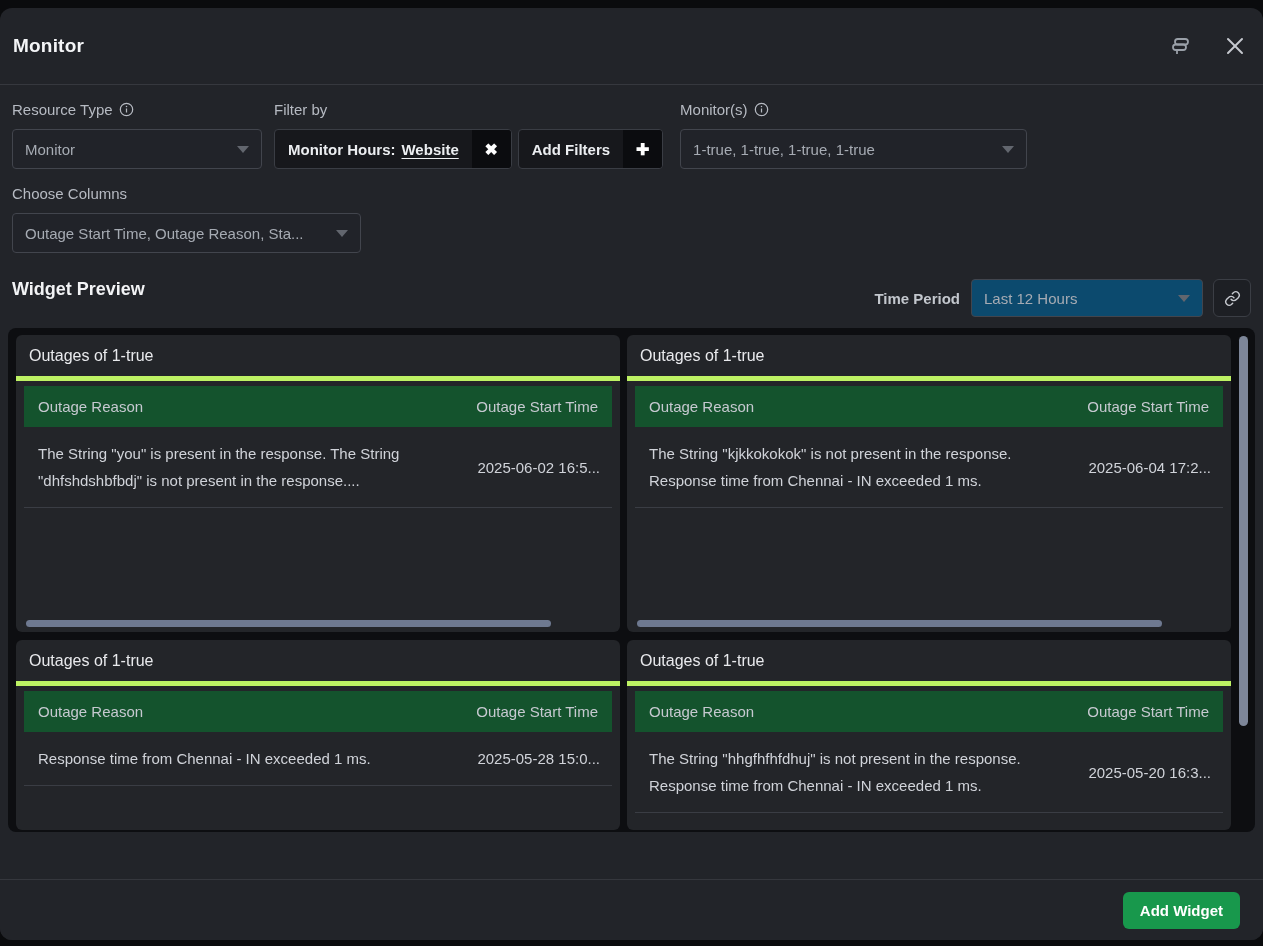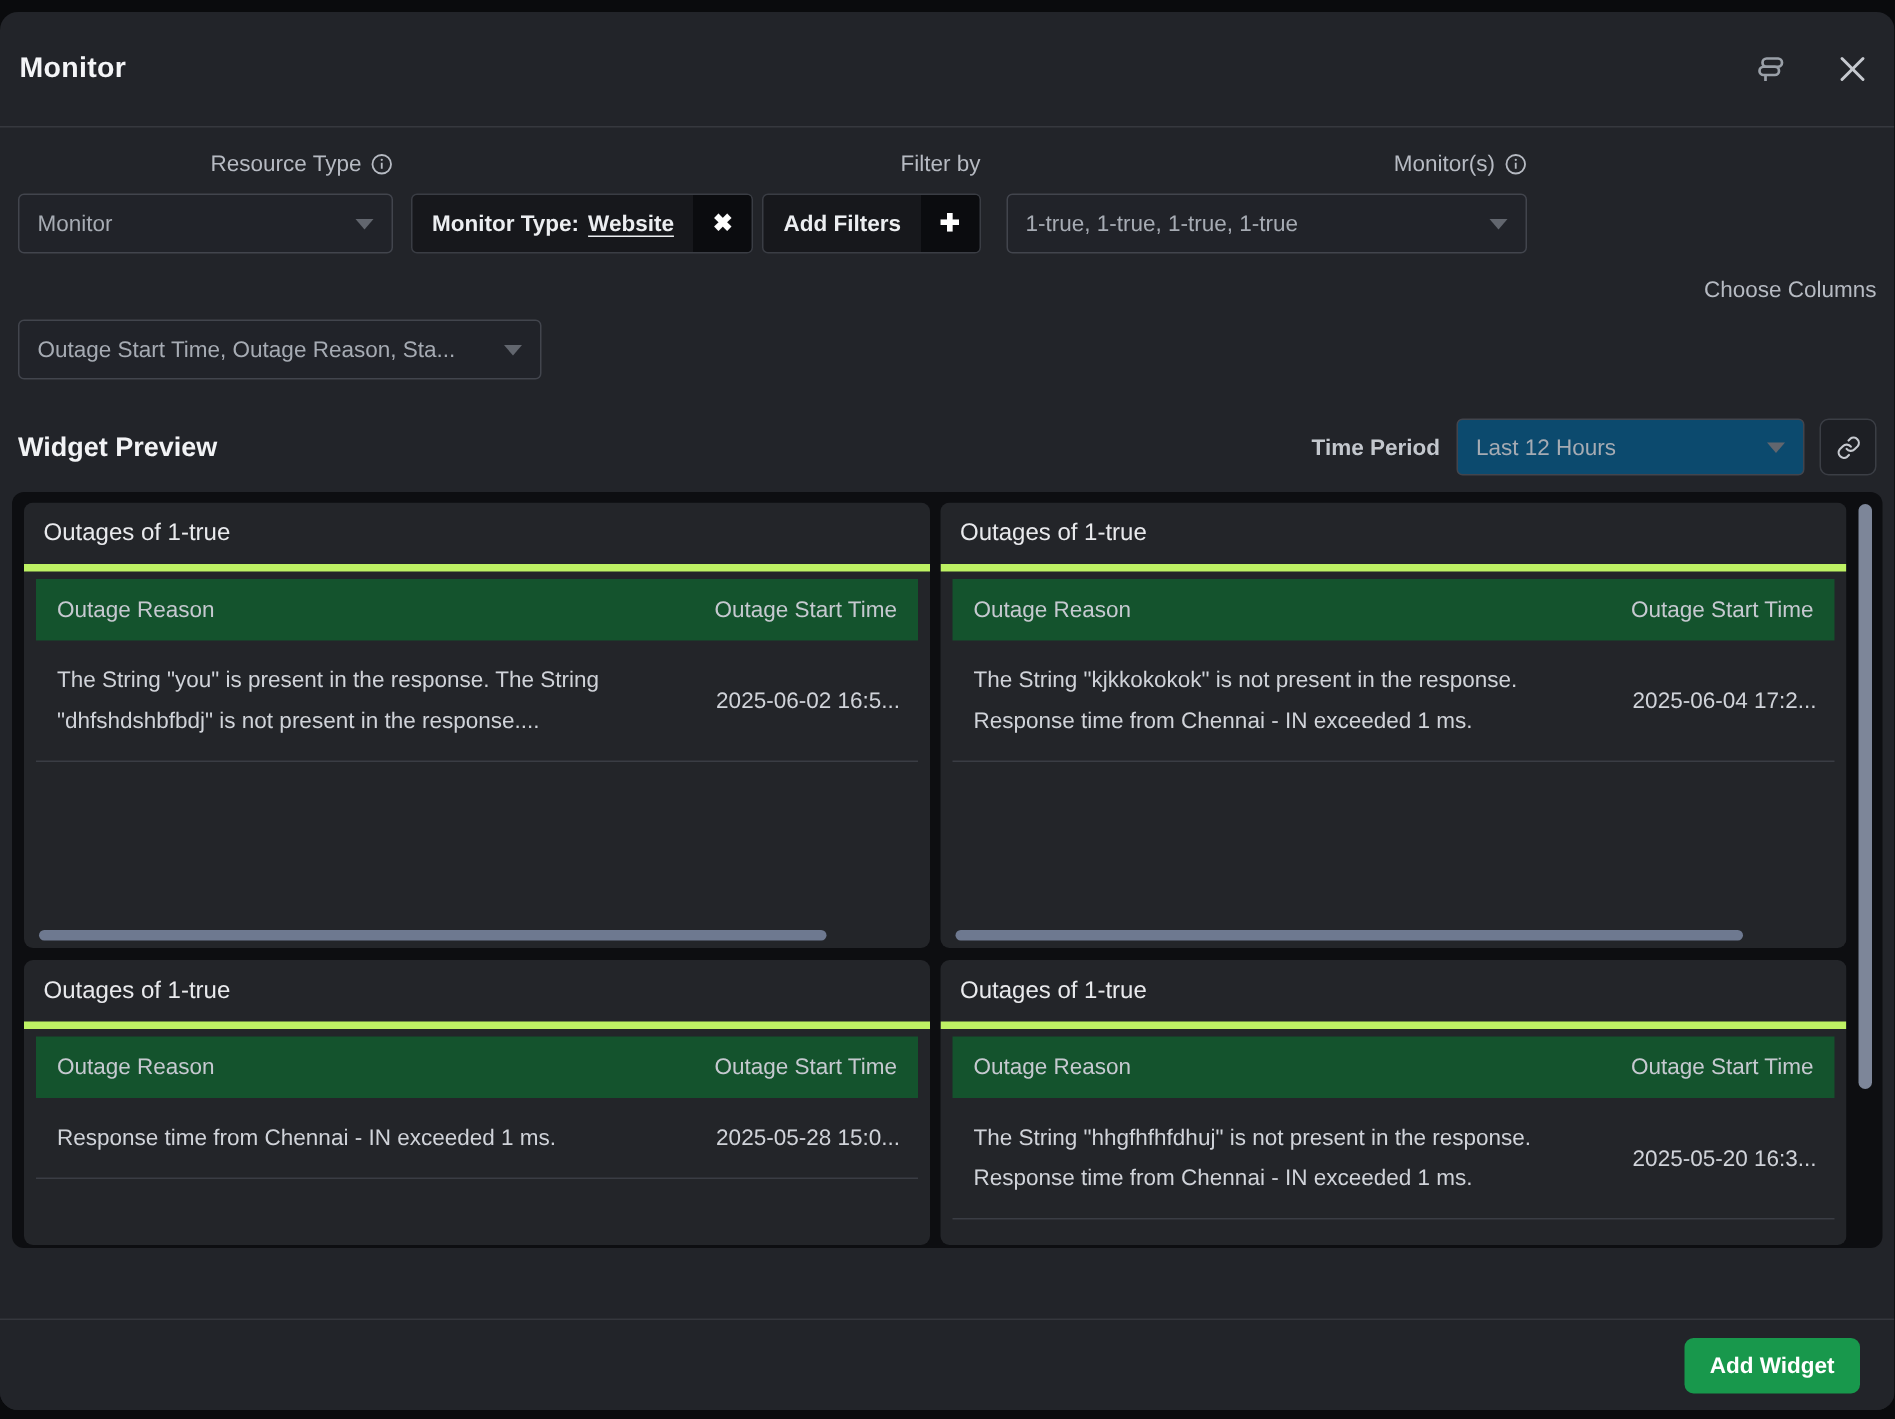--- a/index.html
+++ b/index.html
@@ -20,21 +20,21 @@
     padding: 0 16px 0 13px;
     border-bottom: 1px solid #36383e;
   }
   .modal-title { font-size: 19px; font-weight: bold; color: #f4f5f7; letter-spacing: .2px; }
   .header-actions { margin-left: auto; display: flex; align-items: center; gap: 28px; }
   .icon-btn { background: none; border: none; cursor: pointer; display: flex; align-items: center; justify-content: center; padding: 2px; }
   .icon-btn svg { display: block; }
   
   .filters { padding: 16px 12px 0 12px; }
   .filter-row { display: flex; align-items: flex-start; }
-  .field-label { font-size: 15px; color: #b6bac2; margin-bottom: 11px; display: flex; align-items: center; gap: 6px; justify-content: flex-end; }
+  .field-label { font-size: 15px; color: #b6bac2; margin-bottom: 11px; display: flex; align-items: center; gap: 6px; }
   .select-box {
     height: 40px; border: 1px solid #42454d; border-radius: 4px;
     background: #212329; display: flex; align-items: center; justify-content: space-between;
     padding: 0 12px; font-size: 15px; color: #a6abb3; cursor: pointer;
   }
   .select-value { overflow: hidden; text-overflow: ellipsis; white-space: nowrap; }
   .caret { width: 0; height: 0; border-left: 6px solid transparent; border-right: 6px solid transparent; border-top: 7px solid #62666e; flex: 0 0 auto; margin-left: 10px; }
   .col-resource { width: 250px; }
   .col-filterby { margin-left: 12px; }
   .col-monitors { margin-left: 17px; width: 347px; }
@@ -45,21 +45,21 @@
   }
   .chip-text { display: flex; align-items: center; padding: 0 13px; font-size: 15px; color: #eceef1; font-weight: bold; white-space: nowrap; gap: 6px; }
   .chip-link { color: #eceef1; text-decoration: underline; text-underline-offset: 3px; font-weight: bold; cursor: pointer; text-align: center; }
   .chip-action {
     width: 39px; background: #0b0c0f; display: flex; align-items: center; justify-content: center;
     color: #ffffff; font-size: 16px; font-weight: bold; cursor: pointer; border: none;
   }
   .row-columns { margin-top: 16px; }
   .col-columns { width: 349px; }
   
-  .preview-bar { margin: 26px 12px 0 12px; display: flex; align-items: center; }
+  .preview-bar { margin: 26px 12px 0 12px; display: flex; }
   .preview-title { font-size: 18px; font-weight: bold; color: #f2f3f5; }
   .preview-controls { margin-left: auto; display: flex; align-items: center; }
   .tp-label { font-size: 15px; font-weight: bold; color: #c3c7cd; margin-right: 11px; }
   .tp-select { width: 232px; height: 38px; background: #0c4a6e; }
   .link-btn {
     width: 38px; height: 38px; margin-left: 10px;
     border: 1px solid #3b3e45; border-radius: 6px; background: #1d1f24;
     display: flex; align-items: center; justify-content: center; cursor: pointer;
   }
   
@@ -153,21 +153,21 @@
         </div>
       </div>
 
       <div class="col-filterby">
         <div class="field-label">
           <span>Filter by</span>
         </div>
         <div class="chips">
           <div class="chip">
             <div class="chip-text">
-              <span>Monitor Type:</span>
+              <span>Monitor Hours:</span>
               <span class="chip-link">Website</span>
             </div>
             <button class="chip-action">✖</button>
           </div>
           <div class="chip">
             <div class="chip-text">
               <span>Add Filters</span>
             </div>
             <button class="chip-action">✚</button>
           </div>

